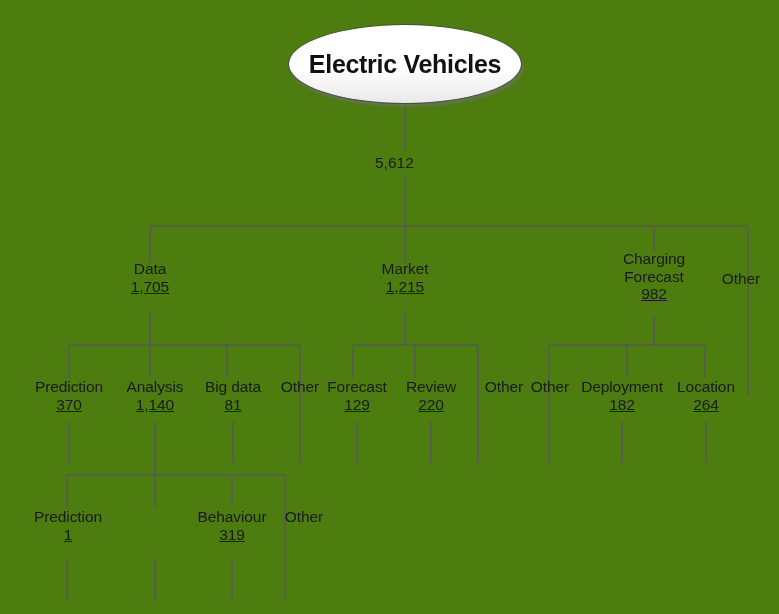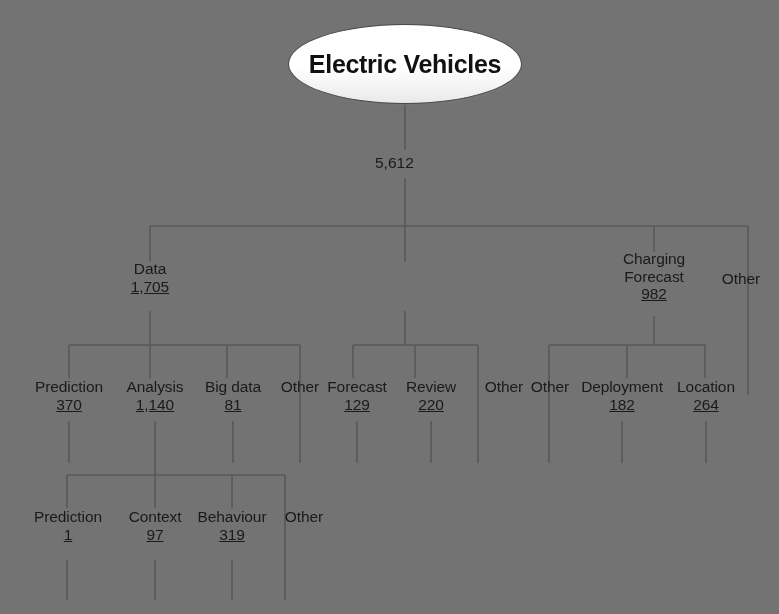--- a/index.html
+++ b/index.html
@@ -8,21 +8,21 @@
     background: #ffffff;
   }
   body {
     font-family: "Liberation Sans", sans-serif;
     color: #1a1a1a;
   }
   #canvas {
     position: relative;
     width: 779px;
     height: 614px;
-    background: #737373;
+    background: #4d7c0f;
     overflow: hidden;
   }
   svg#tree-lines {
     position: absolute;
     left: 0;
     top: 0;
     width: 779px;
     height: 614px;
   }
   .node-label {
@@ -131,20 +131,24 @@
     <span class="root-text">Electric Vehicles</span>
   </div>
 
   <div class="edge-value" style="left:375px; top:154px; width:60px;">5,612</div>
 
   <div class="node-label" style="left:110px; top:260px; width:80px;">
     <span class="nl-name">Data</span>
     <span class="nl-value">1,705</span>
   </div>
 
+  <div class="node-label" style="left:365px; top:260px; width:80px;">
+    <span class="nl-name">Market</span>
+    <span class="nl-value">1,215</span>
+  </div>
 
   <div class="node-label" style="left:608px; top:250px; width:92px;">
     <span class="nl-name">Charging</span>
     <span class="nl-name">Forecast</span>
     <span class="nl-value">982</span>
   </div>
 
   <div class="node-label" style="left:710px; top:270px; width:62px;">
     <span class="nl-name">Other</span>
   </div>
@@ -194,24 +198,20 @@
   <div class="node-label" style="left:664px; top:378px; width:84px;">
     <span class="nl-name">Location</span>
     <span class="nl-value">264</span>
   </div>
 
   <div class="node-label" style="left:16px; top:508px; width:104px;">
     <span class="nl-name">Prediction</span>
     <span class="nl-value">1</span>
   </div>
 
-  <div class="node-label" style="left:118px; top:508px; width:74px;">
-    <span class="nl-name">Context</span>
-    <span class="nl-value">97</span>
-  </div>
 
   <div class="node-label" style="left:186px; top:508px; width:92px;">
     <span class="nl-name">Behaviour</span>
     <span class="nl-value">319</span>
   </div>
 
   <div class="node-label" style="left:273px; top:508px; width:62px;">
     <span class="nl-name">Other</span>
   </div>
 

